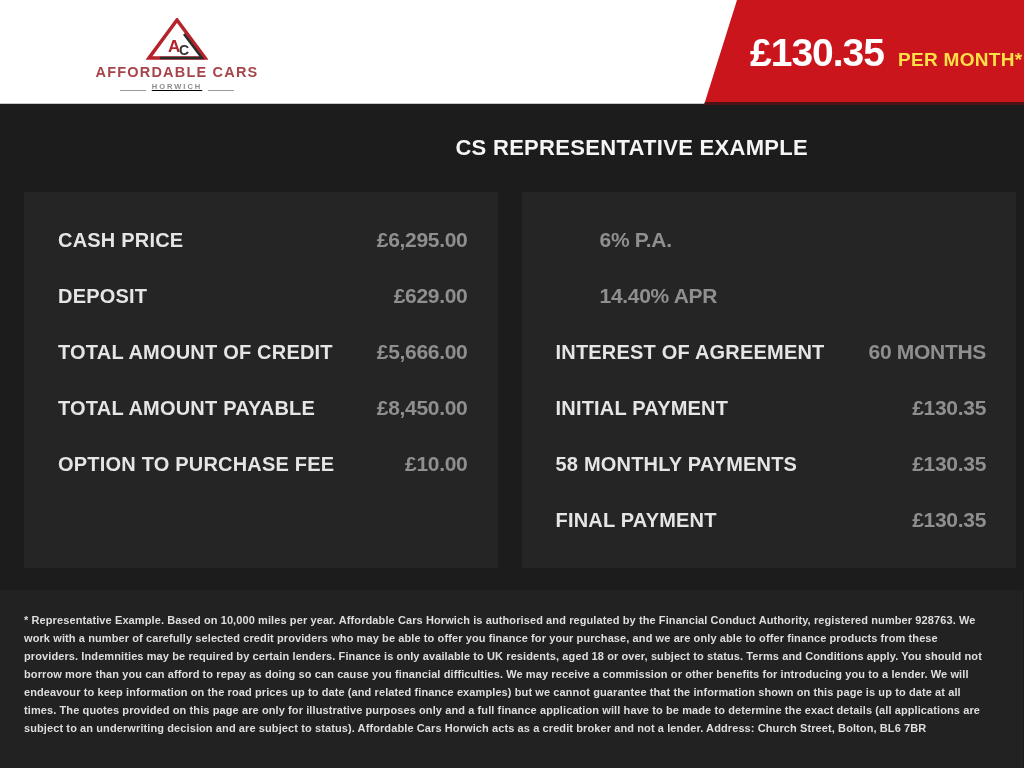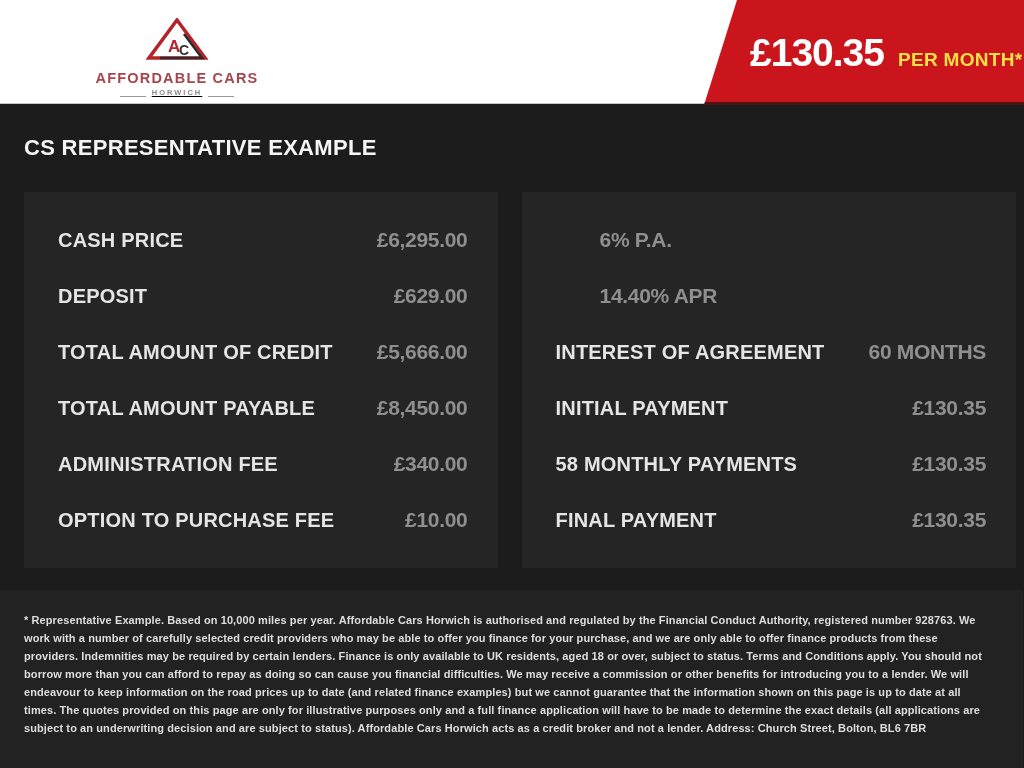--- a/index.html
+++ b/index.html
@@ -23,21 +23,21 @@
     position:absolute;top:0;left:0;width:1024px;height:104px;
     background:#ffffff;border-bottom:1px solid #c8c8c8;
   }
   .logo{
     position:absolute;left:112px;top:18px;width:130px;
     display:flex;flex-direction:column;align-items:center;
   }
   .logo-mark{display:block;}
   .logo-name{
     font-size:14.5px;font-weight:bold;color:var(--logo-red);
-    letter-spacing:1.2px;white-space:nowrap;margin-top:10px;
+    letter-spacing:1.2px;white-space:nowrap;margin-top:4px;
   }
   .logo-sub{
     display:flex;align-items:flex-end;gap:6px;margin-top:2px;width:100%;
     justify-content:center;
     text-decoration:underline;
   }
   .logo-sub .rule{height:1px;background:#9a9a9a;flex:0 0 26px;}
   .logo-sub-text{
     font-size:7.5px;font-weight:bold;color:#8a8a8a;letter-spacing:2px;
   }
@@ -55,21 +55,21 @@
   .banner-inner{display:flex;align-items:baseline;}
   .banner-amount{
     color:#ffffff;font-size:39px;font-weight:bold;letter-spacing:-1px;
     line-height:1;
   }
   .banner-period{
     color:#fde047;font-size:19px;font-weight:bold;margin-left:14px;
     letter-spacing:0.3px;
   }
   
-  .main{position:absolute;top:105px;left:0;width:832px;padding:0 24px;}
+  .main{position:absolute;top:105px;left:0;width:832px;padding:0 24px;text-align:right;}
   .page-title{
     margin-top:30px;color:#f5f5f5;font-size:22px;font-weight:bold;
     letter-spacing:0.3px;line-height:26px;
   }
   .panels{
     margin-top:31px;display:grid;grid-template-columns:1fr 1fr;gap:24px;
   }
   .panel{
     background:var(--panel-bg);height:376px;padding:20px 30px 20px 34px;
   }
@@ -135,24 +135,20 @@
       </div>
       <div class="finance-row">
         <span class="row-label">TOTAL AMOUNT OF CREDIT</span>
         <span class="row-value">£5,666.00</span>
       </div>
       <div class="finance-row">
         <span class="row-label">TOTAL AMOUNT PAYABLE</span>
         <span class="row-value">£8,450.00</span>
       </div>
       <div class="finance-row">
-        <span class="row-label">ADMINISTRATION FEE</span>
-        <span class="row-value">£340.00</span>
-      </div>
-      <div class="finance-row">
         <span class="row-label">OPTION TO PURCHASE FEE</span>
         <span class="row-value">£10.00</span>
       </div>
     </div>
 
     <div class="panel">
       <div class="finance-row">
         <span class="row-value">6% P.A.</span>
       </div>
       <div class="finance-row">

